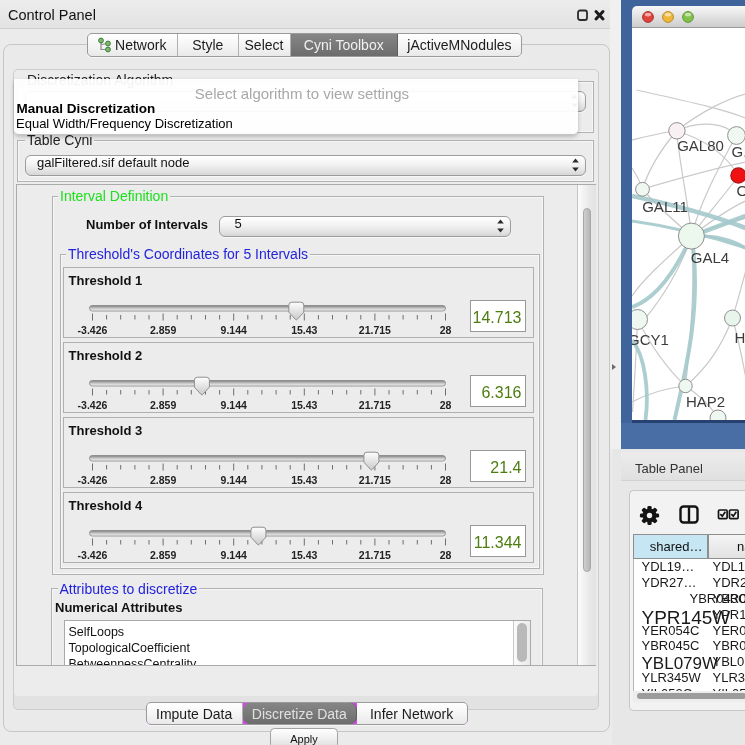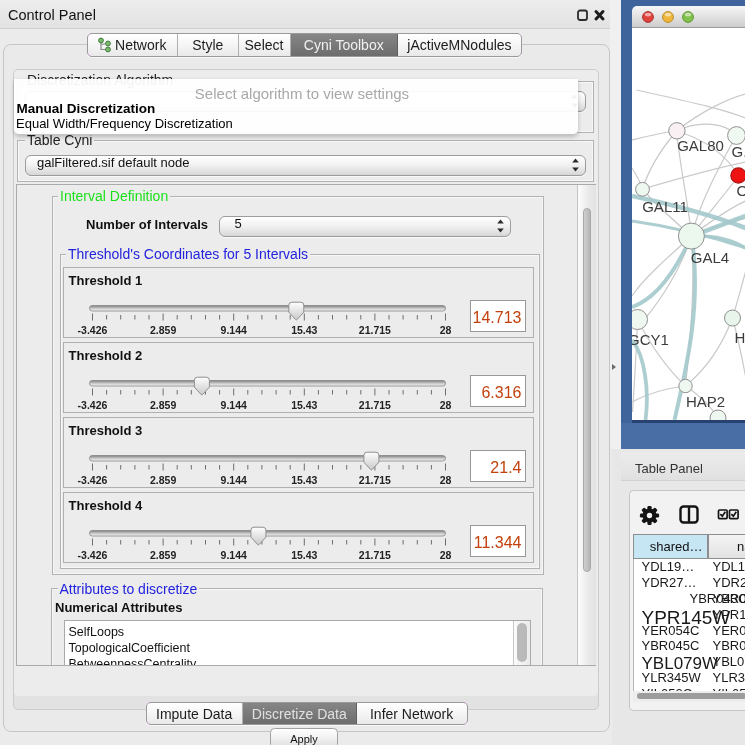--- a/index.html
+++ b/index.html
@@ -15,21 +15,21 @@
  background:#d946ef;overflow:hidden;box-shadow:0 1px 0 rgba(255,255,255,.6);}
 .seg div{height:100%;display:flex;align-items:center;justify-content:center;
  font-size:14px;letter-spacing:0px;color:#1c1c1c;background:linear-gradient(#ffffff,#f4f4f4 55%,#e9e9e9);
  border-right:1px solid #b0b0b0;box-sizing:border-box;}
 .seg div:last-child{border-right:none;}
 .seg div.sel{background:linear-gradient(#868686,#6d6d6d);color:#f0f0f0;border-right-color:#5f5f5f;}
 
 .gbox{position:absolute;border:1px solid #b2b2b2;box-shadow:inset 0 0 0 1px rgba(255,255,255,.55);}
 .glab{position:absolute;font-size:14px;padding:0 2px;background:#ececec;line-height:13px;}
 .vbox{position:absolute;background:#fff;border:1px solid #989898;
- font-size:16px;color:#c2410c;text-align:center;padding-right:3.5px;padding-top:3px;
+ font-size:16px;color:#4d7c0f;text-align:center;padding-right:3.5px;padding-top:3px;
  display:flex;align-items:center;justify-content:flex-end;box-sizing:border-box;}
 </style></head>
 <body>
 <div id="root">
 
 <div class="abs" style="left:0;top:0;width:612px;height:745px;background:#ebebeb;"></div>
 
 <div class="abs" style="left:0;top:0;width:612px;height:28px;background:linear-gradient(#ededed,#e2e2e2);border-bottom:1px solid #cfcfcf;"></div>
 <div class="abs" style="left:8px;top:6.5px;font-size:14.5px;color:#111;">Control Panel</div>
 <svg class="abs" style="left:575px;top:8px;" width="34" height="14" viewBox="0 0 34 14">
@@ -216,21 +216,21 @@
    <div style="position:absolute;right:0;top:0;width:16px;height:89px;background:linear-gradient(90deg,#fbfbfb,#eaeaea);border-left:1px solid #c8c8c8;"></div>
    <div style="position:absolute;right:3px;top:2px;width:10px;height:39px;border-radius:5px;background:#b9b9b9;"></div>
  </div>
 </div>
 </div>
 
 <div class="abs" style="left:270px;top:696px;width:66px;height:19px;border:1px solid #a2a2a2;border-radius:4.5px;background:linear-gradient(#ffffff,#f0f0f0 50%,#dcdcdc);display:flex;align-items:center;justify-content:center;font-size:11px;color:#111;margin-top:32px;">Apply</div>
 
 <div class="seg" style="left:145.5px;top:702px;width:320px;height:21px;">
  <div style="width:96.5px;">Impute Data</div>
- <div class="sel" style="width:114px;color:#e0e0e0;">Discretize Data</div>
+ <div class="sel" style="width:114px;color:#e0e0e0;border-radius:7px;">Discretize Data</div>
  <div style="width:110px;">Infer Network</div>
 </div>
 
 <div class="abs" style="left:13.5px;top:79px;width:564.5px;height:55px;background:rgba(255,255,255,0.94);border-bottom:1px solid #c2c2c2;border-radius:0 0 5px 5px;box-shadow:0 2px 4px rgba(0,0,0,0.22);"></div>
 <div class="abs" style="left:16px;top:85px;width:572px;text-align:center;font-size:15px;color:#a8a8a8;">Select algorithm to view settings</div>
 <div class="abs b" style="left:16.5px;top:100.5px;font-size:13.5px;color:#000;">Manual Discretization</div>
 <div class="abs" style="left:16px;top:116px;font-size:13px;color:#000;">Equal Width/Frequency Discretization</div>
 
 <div class="abs" style="left:612px;top:0;width:133px;height:745px;background:#e7e7e7;"></div>
 <div class="abs" style="left:609.5px;top:0;width:11px;height:449px;background:#f0f0f0;"></div>

